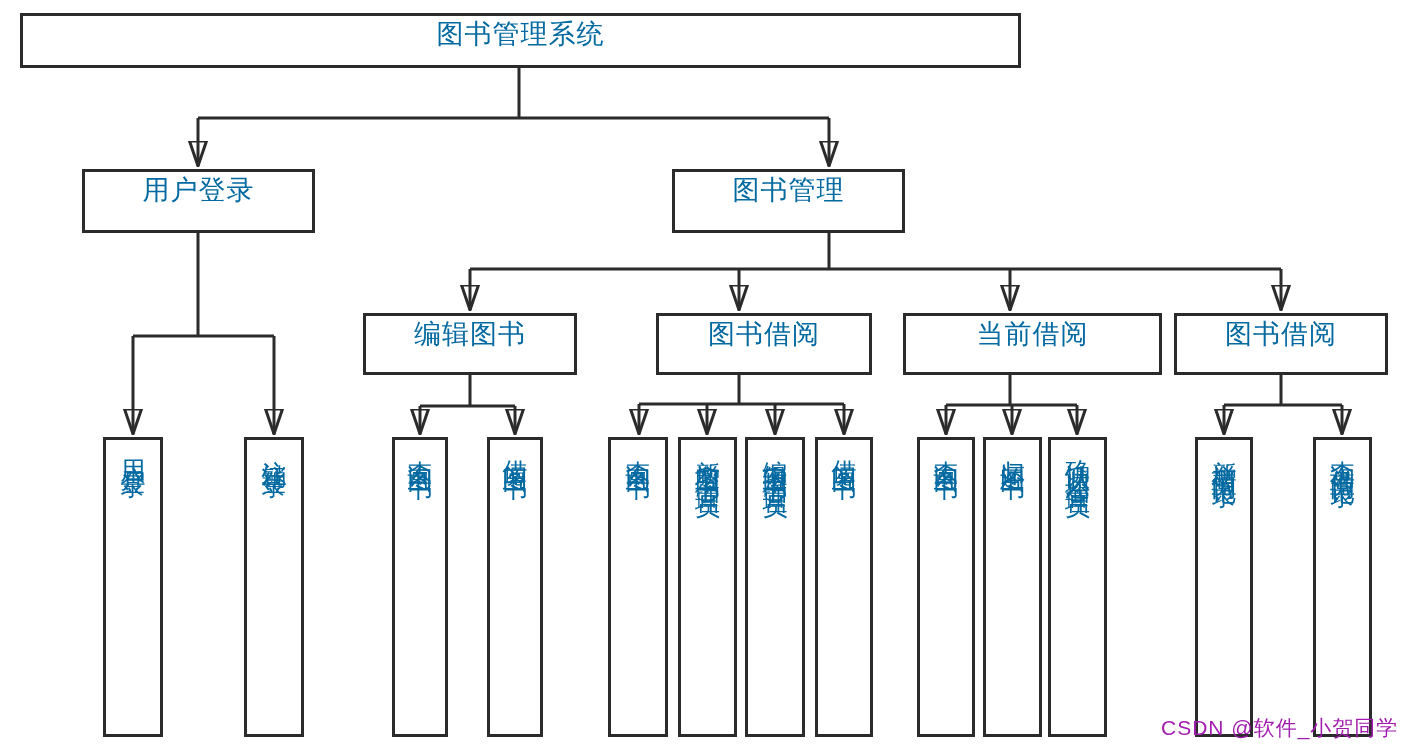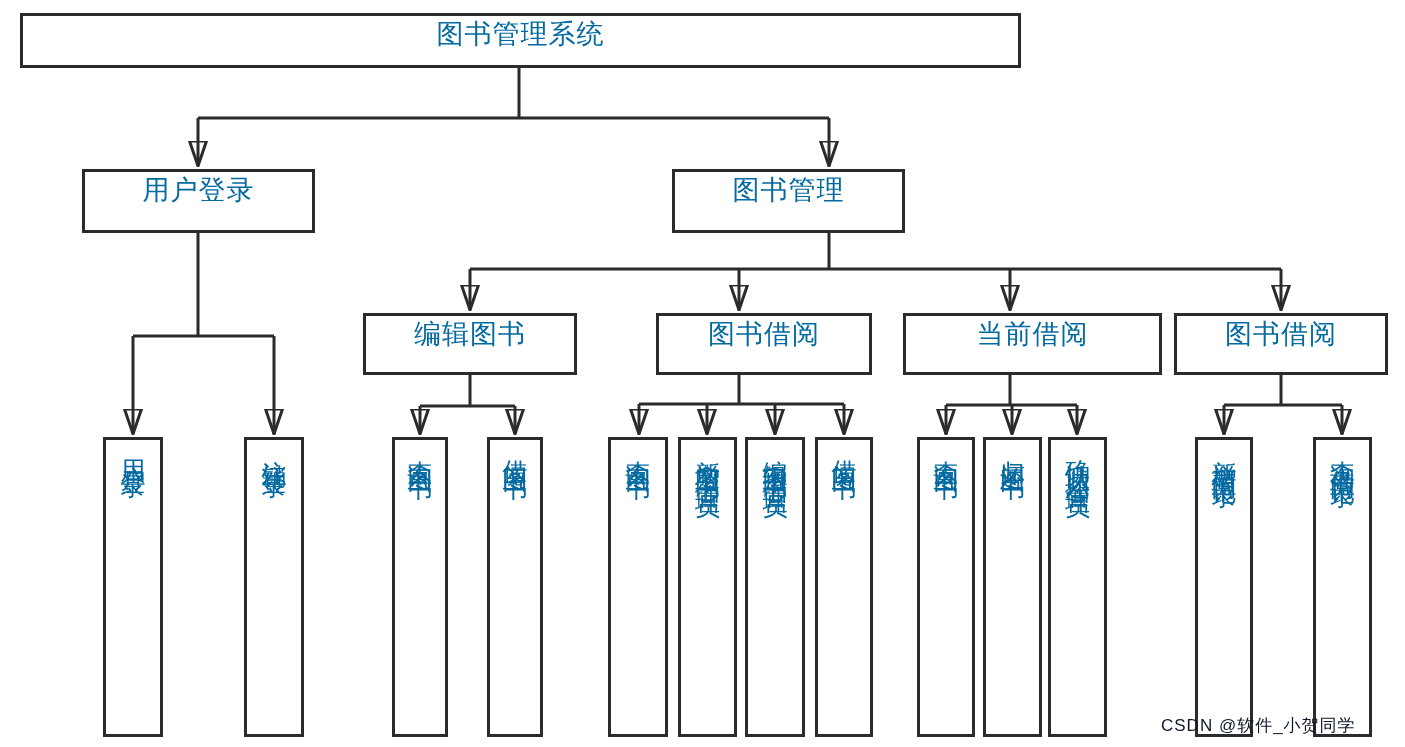--- a/index.html
+++ b/index.html
@@ -49,22 +49,22 @@
     white-space: nowrap;
   }
   .leaf {
     top: 437px;
     height: 300px;
   }
   #watermark {
     position: absolute;
     left: 1161px;
     top: 714px;
-    font-size: 17px;
-    color: #0f172a;
+    font-size: 21px;
+    color: #a21caf;
     white-space: nowrap;
     letter-spacing: 1px;
   }
 </style>
 </head>
 <body>
 
 <div id="canvas">
 
   <svg id="wires" width="1405" height="747" aria-hidden="true">

